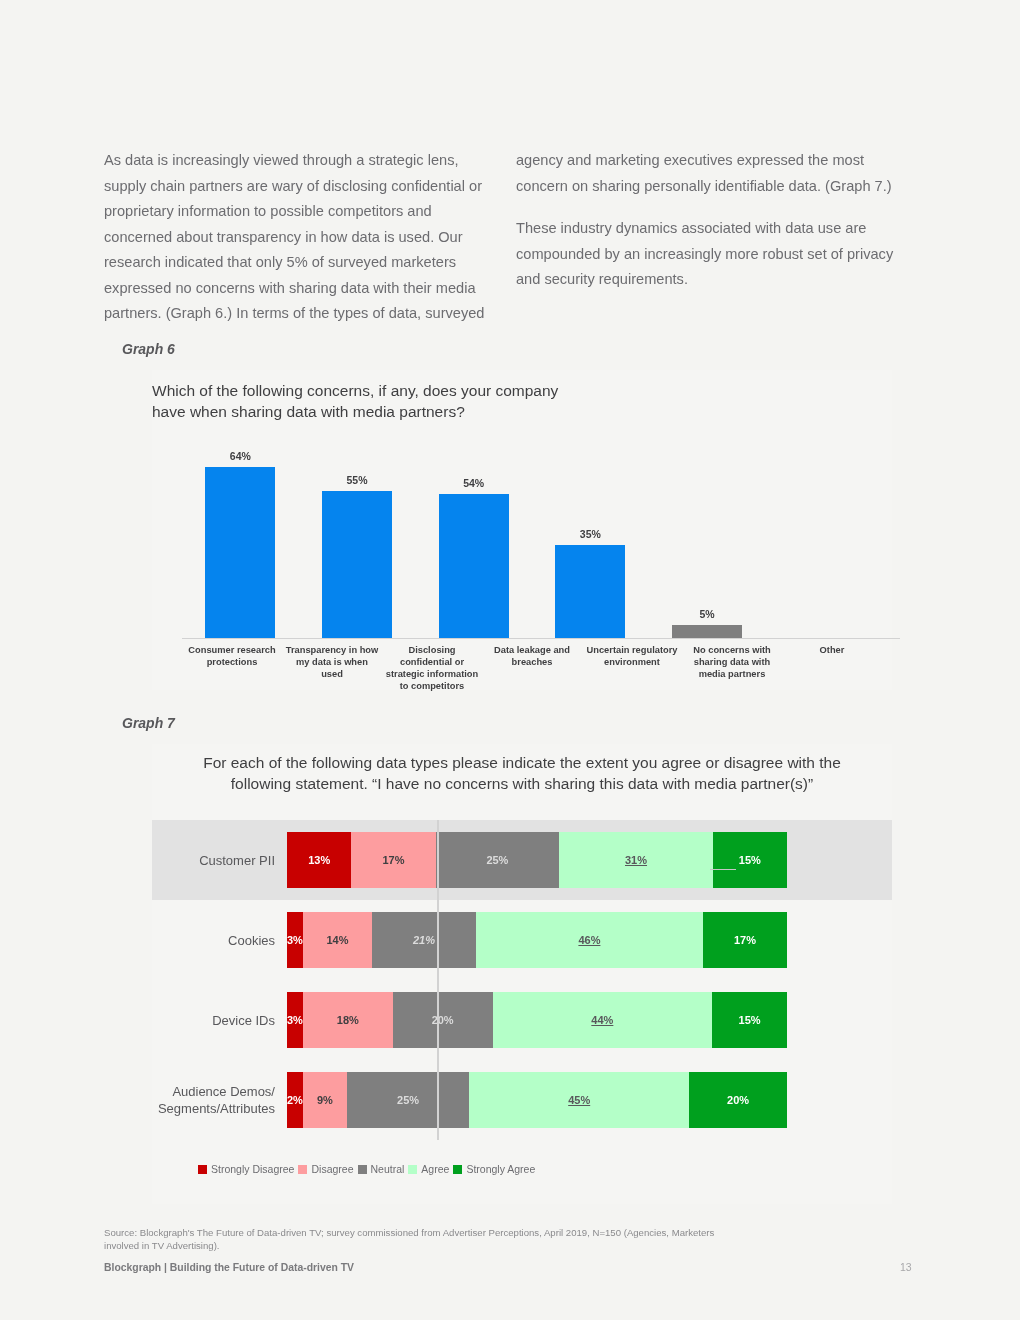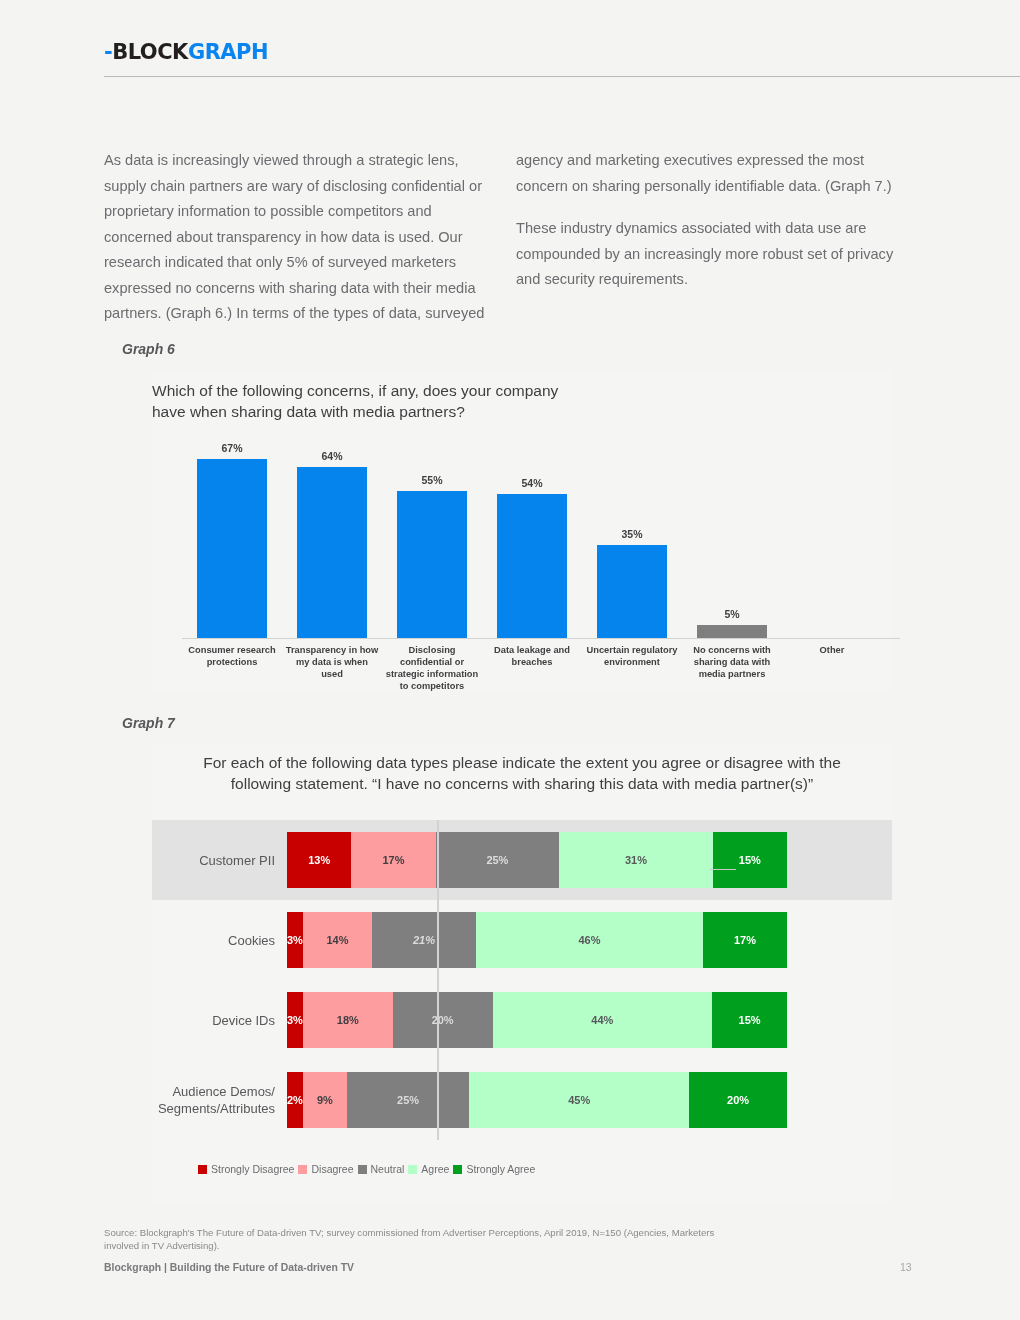--- a/index.html
+++ b/index.html
@@ -59,21 +59,21 @@
   .g7-row{position:relative;height:80px;display:flex;align-items:center;}
   .g7-row.hl{background:#e2e2e2;}
   .g7-rowlabel{width:135px;text-align:right;padding-right:12px;box-sizing:border-box;
                font-size:13px;line-height:17px;color:#58585b;}
   .g7-track{position:relative;flex:1;height:56px;display:flex;margin-right:105px;}
   .g7-seg{height:100%;display:flex;align-items:center;justify-content:center;
           font-size:11px;font-weight:bold;box-sizing:border-box;}
   .sd{background:#c80000;color:#ffffff;}
   .ds{background:#fd9d9f;color:#3f3f41;}
   .nt{background:#7f7f7f;color:#dcdcdc;}
-  .ag{background:#b4ffc8;color:#58585b;}
+  .ag{background:#b4ffc8;color:#58585b;text-decoration:underline;}
   .sa{background:#00a01e;color:#ffffff;}
   .g7-axisline{position:absolute;left:285px;top:76px;width:2px;height:320px;background:#d2d2d2;}
 
   
   .callout{position:absolute;left:735px;top:828px;width:158px;height:82px;background:#e2e2e2;
            display:flex;align-items:center;justify-content:center;text-align:center;
            font-size:12.6px;line-height:17px;color:#3f3f41;padding:0 8px;box-sizing:border-box;}
   .callout-line{position:absolute;left:710px;top:869px;width:26px;height:1px;background:#c6c6c6;}
 
   
@@ -85,47 +85,37 @@
   .source{position:absolute;left:104px;top:1226px;width:620px;font-size:9.6px;
           line-height:13px;color:#8a8a8d;}
   .footline{position:absolute;left:104px;top:1262px;font-size:10.4px;font-weight:bold;color:#7a7a7d;}
   .pagenum{position:absolute;left:900px;top:1261px;font-size:10.5px;color:#a8a8ab;}
 </style>
 </head>
 <body>
 
 <div class="page">
 
-  <div class="header">
-    <div class="logo">
-      <span class="dash">-</span><span class="blk">BLOCK</span><span class="grf">GRAPH</span>
-    </div>
-    <div class="header-rule"></div>
-  </div>
 
   <div class="col col-left">
     <p>As data is increasingly viewed through a strategic lens, supply chain partners are wary of disclosing confidential or proprietary information to possible competitors and concerned about transparency in how data is used.  Our research indicated that only 5% of surveyed marketers expressed no concerns with sharing data with their media partners. (Graph 6.)  In terms of the types of data, surveyed</p>
   </div>
   <div class="col col-right">
     <p>agency and marketing executives  expressed the most concern on sharing personally identifiable data. (Graph 7.)</p>
     <p>These industry dynamics associated with data use are compounded by an increasingly more robust set of privacy and security requirements.</p>
   </div>
 
   <div class="graph-label" id="g6-label">Graph 6</div>
   <div class="panel6">
     <div class="g6-title">
       <span>Which of the following concerns, if any, does your company</span><br>
       <span>have when sharing data with media partners?</span>
     </div>
     <div class="g6-plot">
       <div class="g6-bars" id="g6-bars">
-          <div class="g6-col">
-            <div class="g6-val" style="bottom: 183.667px;">67%</div>
-            <div class="g6-bar" style="height: 178.667px;"></div>
-          </div>
           <div class="g6-col">
             <div class="g6-val" style="bottom: 175.667px;">64%</div>
             <div class="g6-bar" style="height: 170.667px;"></div>
           </div>
           <div class="g6-col">
             <div class="g6-val" style="bottom: 151.667px;">55%</div>
             <div class="g6-bar" style="height: 146.667px;"></div>
           </div>
           <div class="g6-col">
             <div class="g6-val" style="bottom: 149px;">54%</div>

